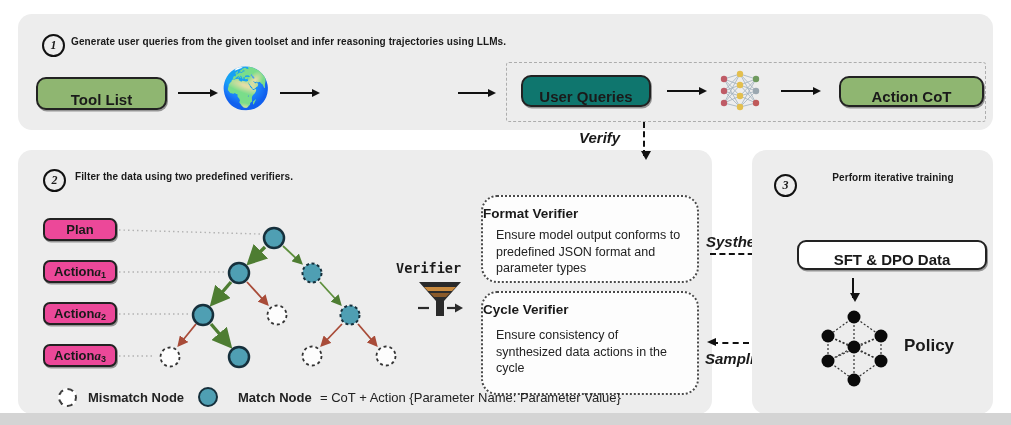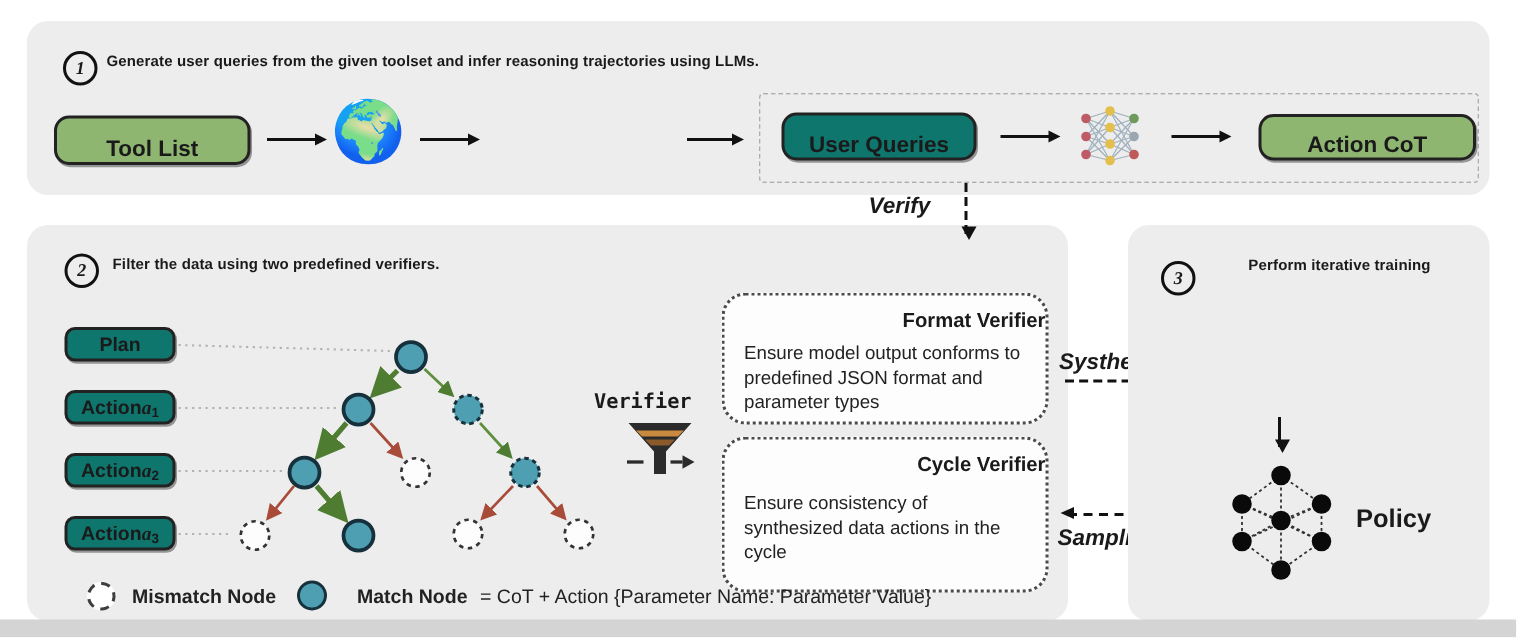--- a/index.html
+++ b/index.html
@@ -10,42 +10,42 @@
   .numcircle{width:19px;height:19px;border:2.2px solid #111;border-radius:50%;
              display:flex;align-items:center;justify-content:center;
              font-family:"Liberation Serif",serif;font-style:italic;font-weight:bold;font-size:12px;}
   .sec-title{font-weight:bold;font-size:10px;letter-spacing:.1px;}
   .box{display:flex;align-items:flex-end;justify-content:center;font-weight:bold;font-size:15px;
        border:2.5px solid #222;border-radius:10px;box-shadow:1px 1.5px 0 rgba(40,40,40,.45);
        background:#fff;box-sizing:border-box;}
   .gfill{background:#8fb671;}
   .bfill{background:#0f766e;}
   .glabel{display:flex;align-items:center;justify-content:center;font-weight:bold;font-size:13px;
-          border:2px solid #222;border-radius:7px;background:#0f766e;box-sizing:border-box;
+          border:2px solid #222;border-radius:7px;background:#ec4899;box-sizing:border-box;
           box-shadow:1px 1.5px 0 rgba(40,40,40,.45);}
   .glabel sub{font-size:9px;margin-top:6px;}
   .glabel .var{font-family:"Liberation Serif",serif;font-weight:bold;}
   .h-arrow{position:absolute;height:0;border-top:2.2px solid #111;}
   .h-arrow:after{content:"";position:absolute;right:-8px;top:-5px;
                  border:4px solid transparent;border-left:8px solid #111;}
   .dash-arrow-r{position:absolute;height:0;border-top:2.6px dashed #111;}
   .dash-arrow-r:after{content:"";position:absolute;right:-9px;top:-6px;
                  border:4.5px solid transparent;border-left:9px solid #111;}
   .dash-arrow-l{position:absolute;height:0;border-top:2.6px dashed #111;}
   .dash-arrow-l:before{content:"";position:absolute;left:-9px;top:-6px;
                  border:4.5px solid transparent;border-right:9px solid #111;}
   .v-dash{position:absolute;width:0;border-left:2.6px dashed #111;}
   .v-dash:after{content:"";position:absolute;left:-4px;bottom:-9px;
                  border:5px solid transparent;border-top:9px solid #111;}
   .v-solid{position:absolute;width:0;border-left:2.4px solid #111;}
   .v-solid:after{content:"";position:absolute;left:-4px;bottom:-9px;
                  border:5px solid transparent;border-top:9px solid #111;}
   .dashed-group{position:absolute;border:1.6px dashed #adadad;border-radius:3px;}
   .vbox{position:absolute;background:#fdfdfd;border:2px dotted #4a4a4a;border-radius:16px;box-sizing:border-box;}
-  .vbox .vtitle{font-weight:bold;font-size:13.5px;text-align:right;margin-top:9px;}
+  .vbox .vtitle{font-weight:bold;font-size:13.5px;text-align:left;margin-top:9px;}
   .vbox .vbody{font-size:12.5px;line-height:1.32;padding:6px 13px 0 13px;color:#222;}
   .ital{font-style:italic;font-weight:bold;font-size:15px;}
   .legend-circle-dash{position:absolute;width:15px;height:15px;border:2.3px dashed #3d3d3d;
                       border-radius:50%;background:#fff;}
   .legend-circle-fill{position:absolute;width:16px;height:16px;border:2.5px solid #16303c;
                       border-radius:50%;background:#4f9fb3;}
   .legend-text{position:absolute;font-size:13px;font-weight:bold;color:#222;}
   .legend-formula{position:absolute;font-size:13px;color:#222;}
   .mono{font-family:"DejaVu Sans Mono",monospace;font-weight:bold;font-size:13.5px;}
   .emoji{line-height:1;}
@@ -239,20 +239,23 @@
   <div class="ital abs" style="left:705px;top:350px;">Sampling</div>
 
   <div class="panel" style="left:752px;top:150px;width:241px;height:264px;">
     <div class="numcircle abs" style="left:22px;top:24px;">
       <span>3</span>
     </div>
     <div class="sec-title abs" style="left:48px;top:22px;width:186px;text-align:center;">
       <div>Perform iterative training</div>
     </div>
 
+    <div class="box abs" style="left:45px;top:90px;width:190px;height:30px;border-radius:9px;">
+      <span>SFT &amp; DPO Data</span>
+    </div>
 
     <div class="v-solid" style="left:100px;top:128px;height:20px;"></div>
 
     <svg class="abs" style="left:60px;top:155px;" width="90" height="88" viewBox="0 0 90 88">
       <g stroke="#333" stroke-width="1.2" stroke-dasharray="2 2" fill="none">
         <line x1="42" y1="12" x2="16" y2="31"></line>
           <line x1="42" y1="12" x2="69" y2="31"></line>
           <line x1="42" y1="12" x2="42" y2="42"></line>
         <line x1="16" y1="31" x2="42" y2="42"></line>
           <line x1="69" y1="31" x2="42" y2="42"></line>

